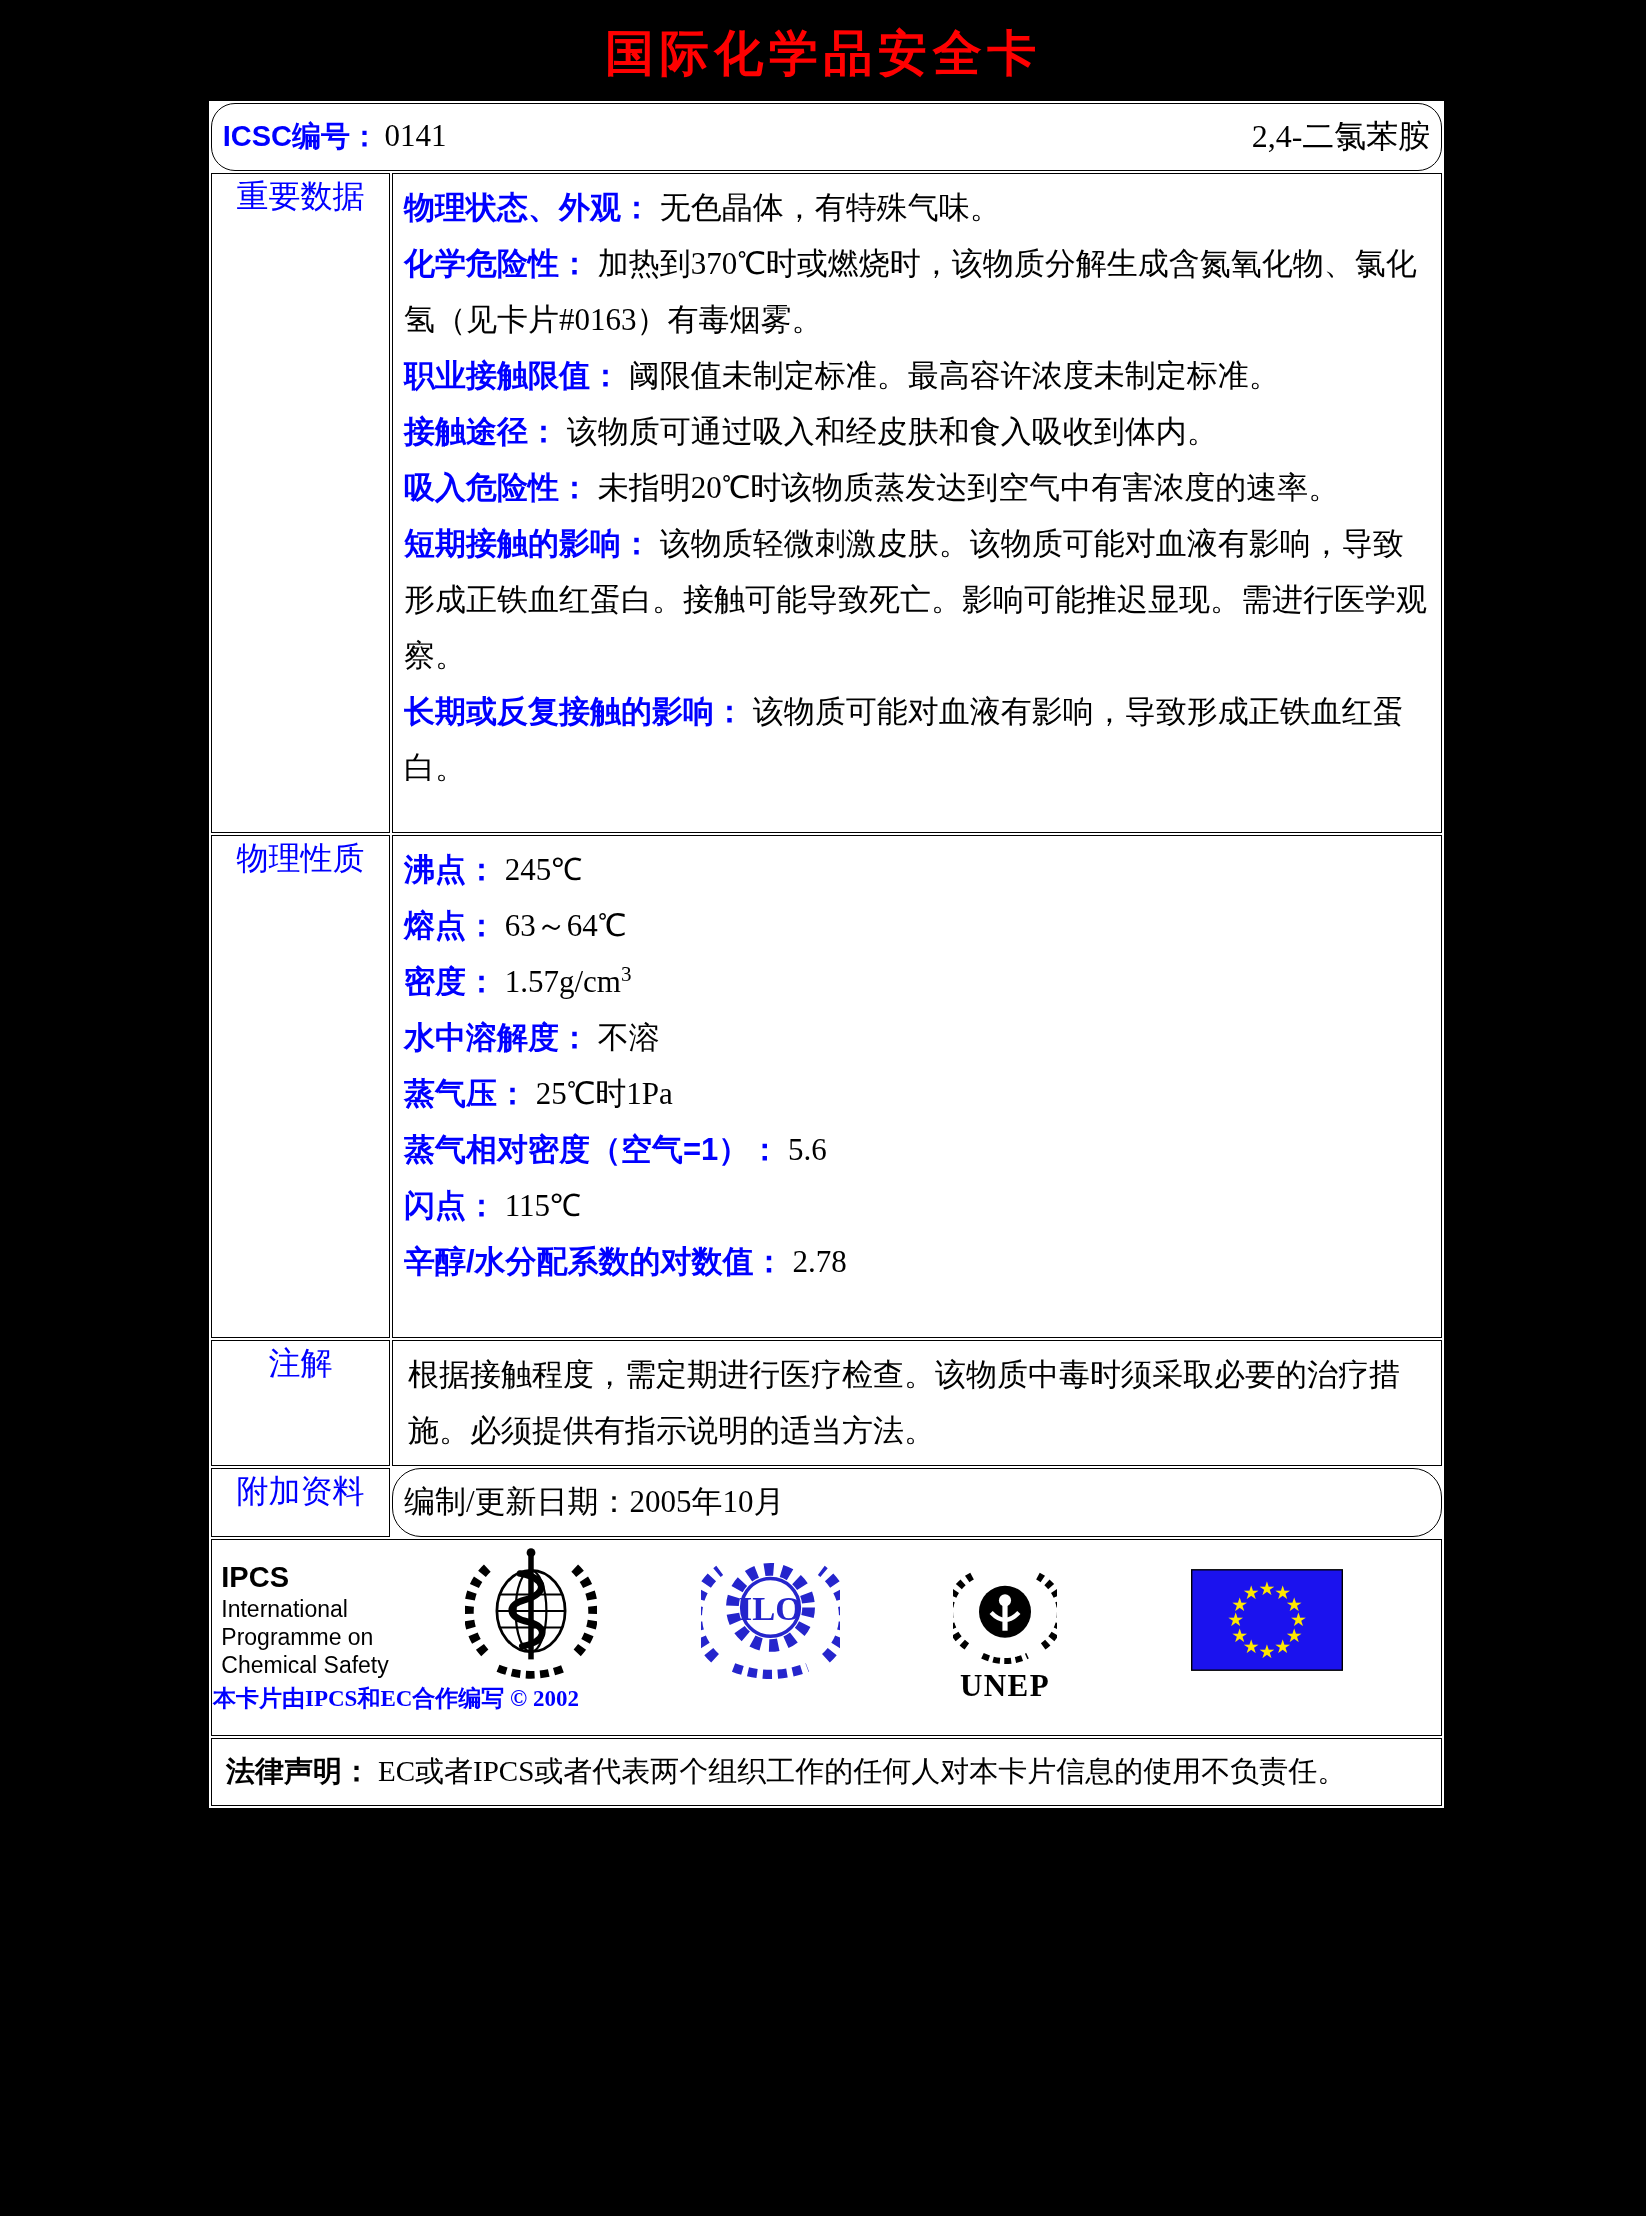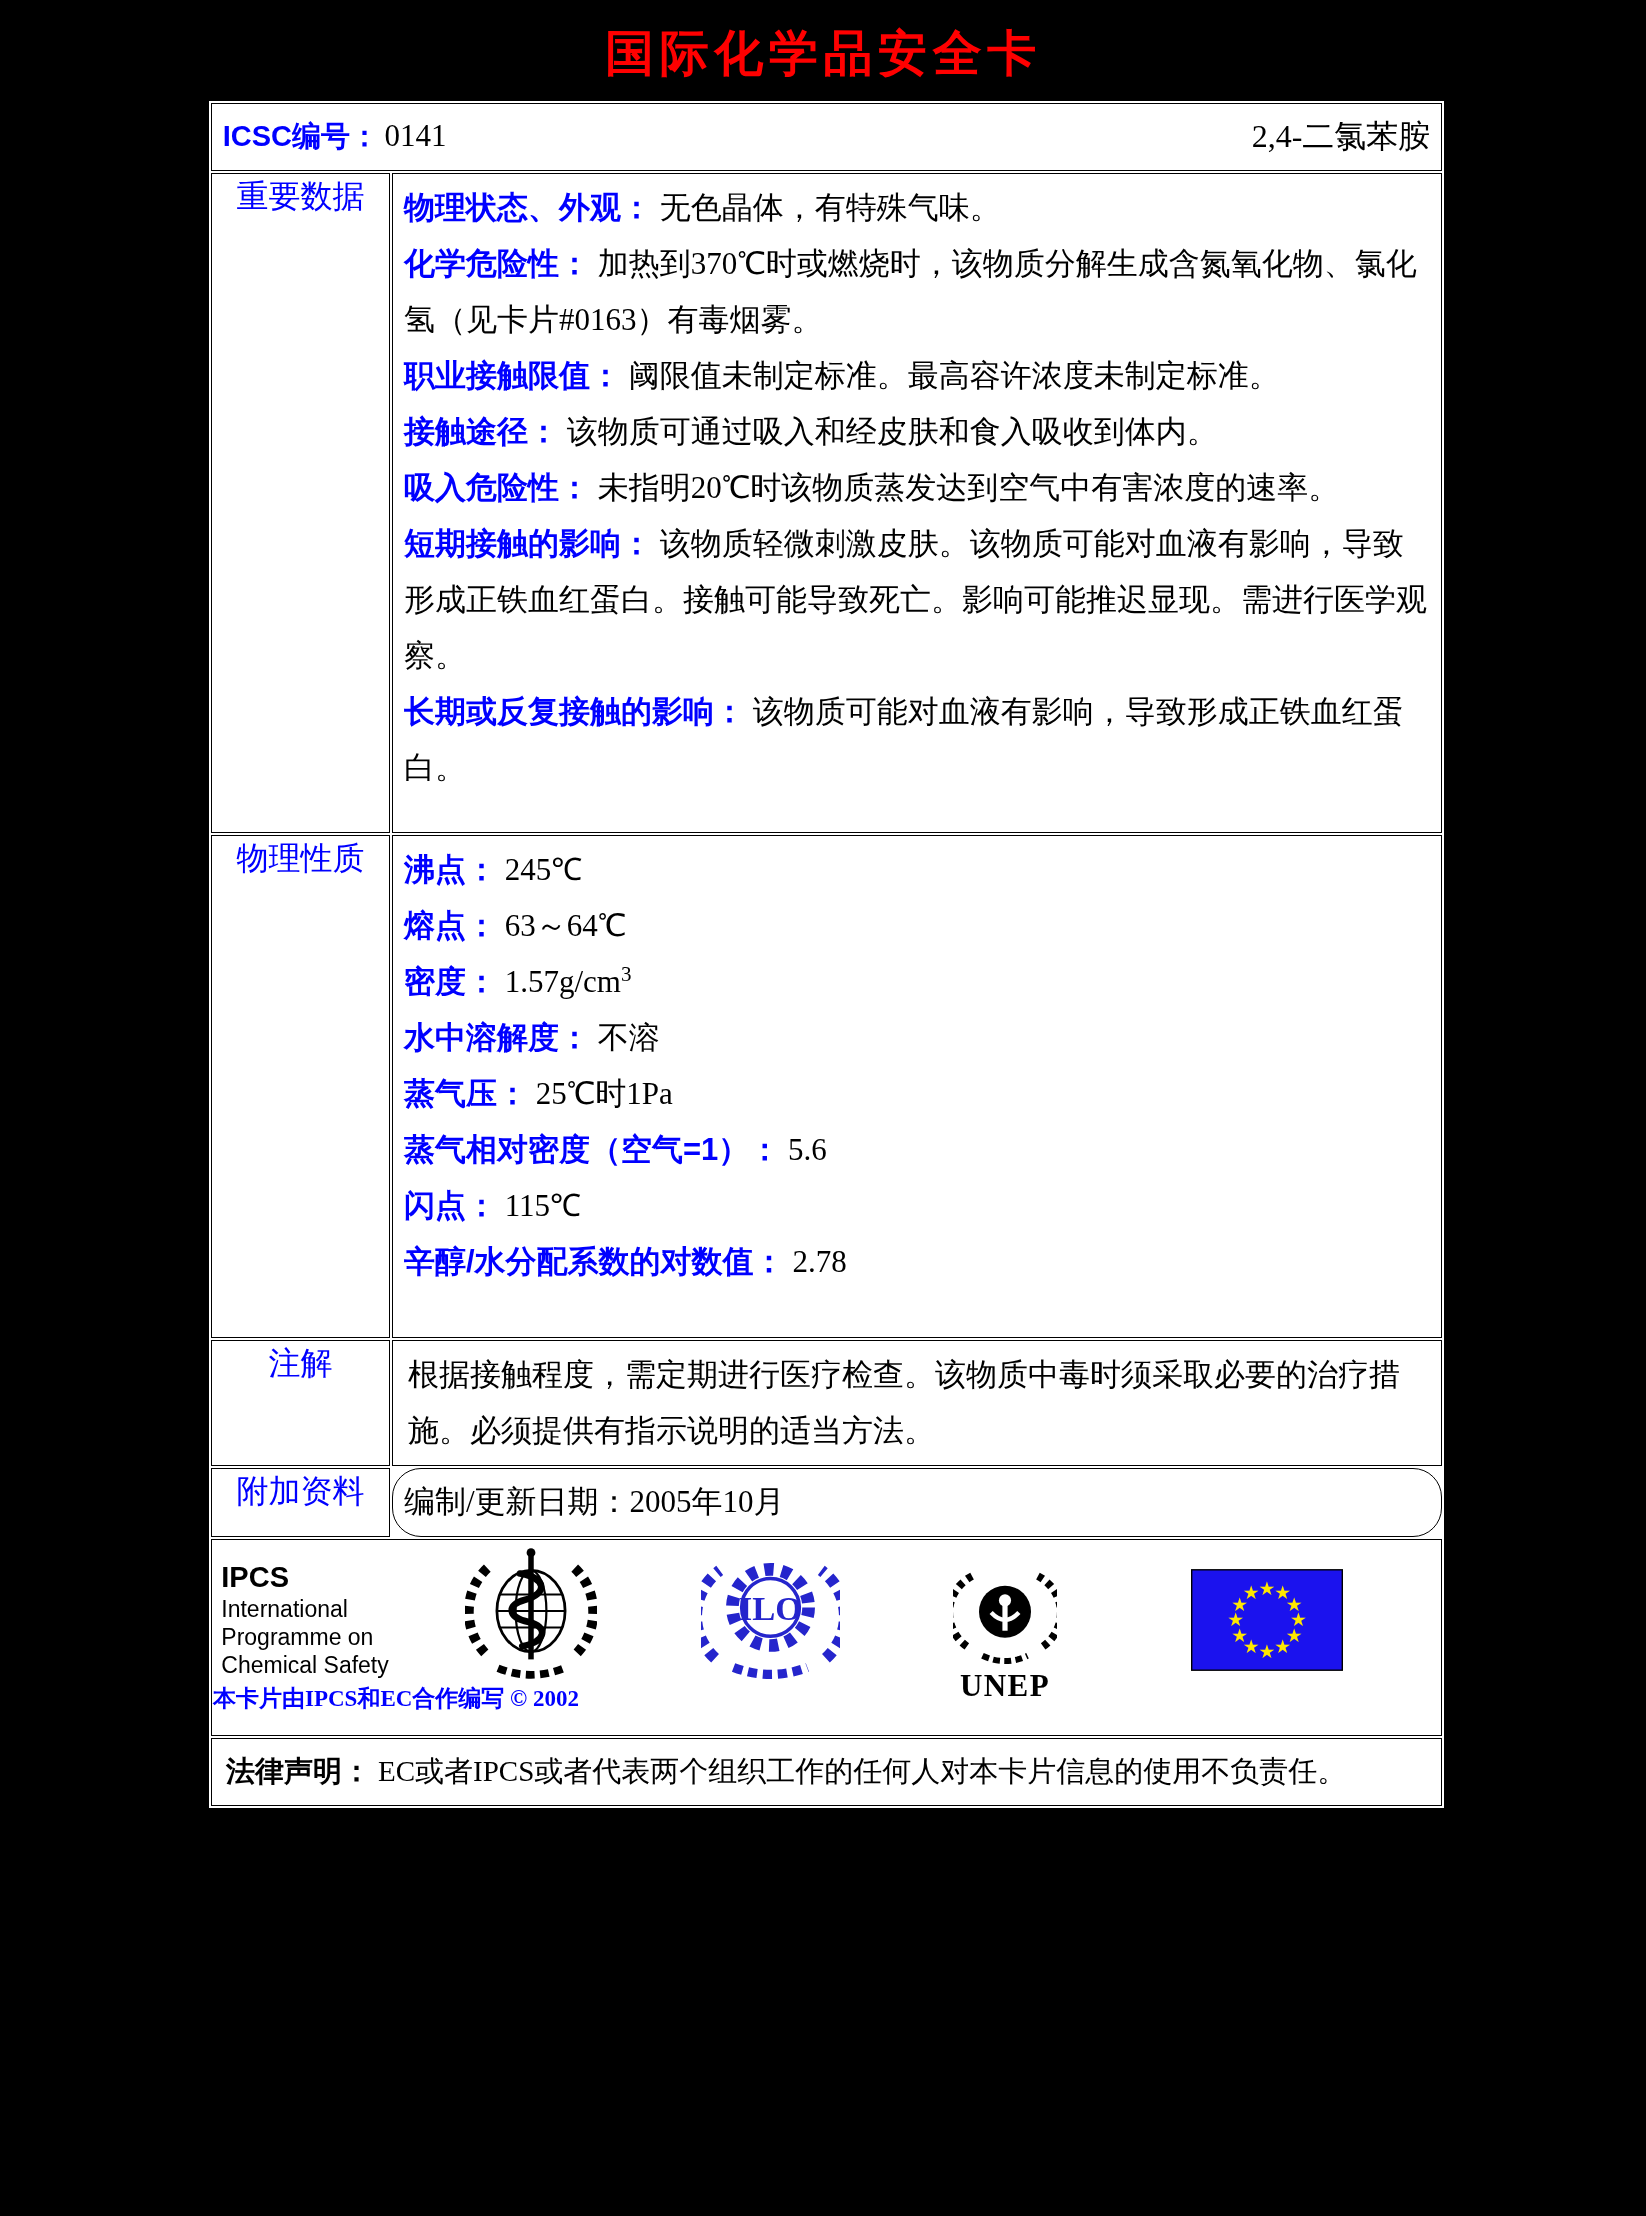--- a/index.html
+++ b/index.html
@@ -12,21 +12,21 @@
     font-family:"Liberation Sans", sans-serif;font-weight:bold;
     font-size:49px;color:#ff0000;letter-spacing:5.6px;
   }
   table.card{
     margin-left:207px;width:1239px;
     border-collapse:separate;border-spacing:2.1px;
     border:2.8px solid #000;background:#fff;
   }
   table.card td{border:1.4px solid #000;background:#fff;vertical-align:top;}
   
-  .row-header td{height:64px;}
+  .row-header td{height:64px;border-radius:24px;}
   .hdr{display:flex;justify-content:space-between;align-items:center;height:100%;padding:0 9.7px;}
   .hdr-left{font-size:31px;}
   .hdr-label{font-family:"Liberation Sans", sans-serif;font-weight:bold;color:#0000ff;font-size:29px;}
   .hdr-num{font-family:"Liberation Serif", serif;color:#000;font-size:31px;padding-left:5.6px;}
   .hdr-name{font-family:"Liberation Serif", serif;color:#000;font-size:32px;}
   
   td.sec-label{
     width:175px;text-align:center;vertical-align:middle;
     font-family:"Liberation Sans", sans-serif;color:#0000ff;font-size:32px;
   }

